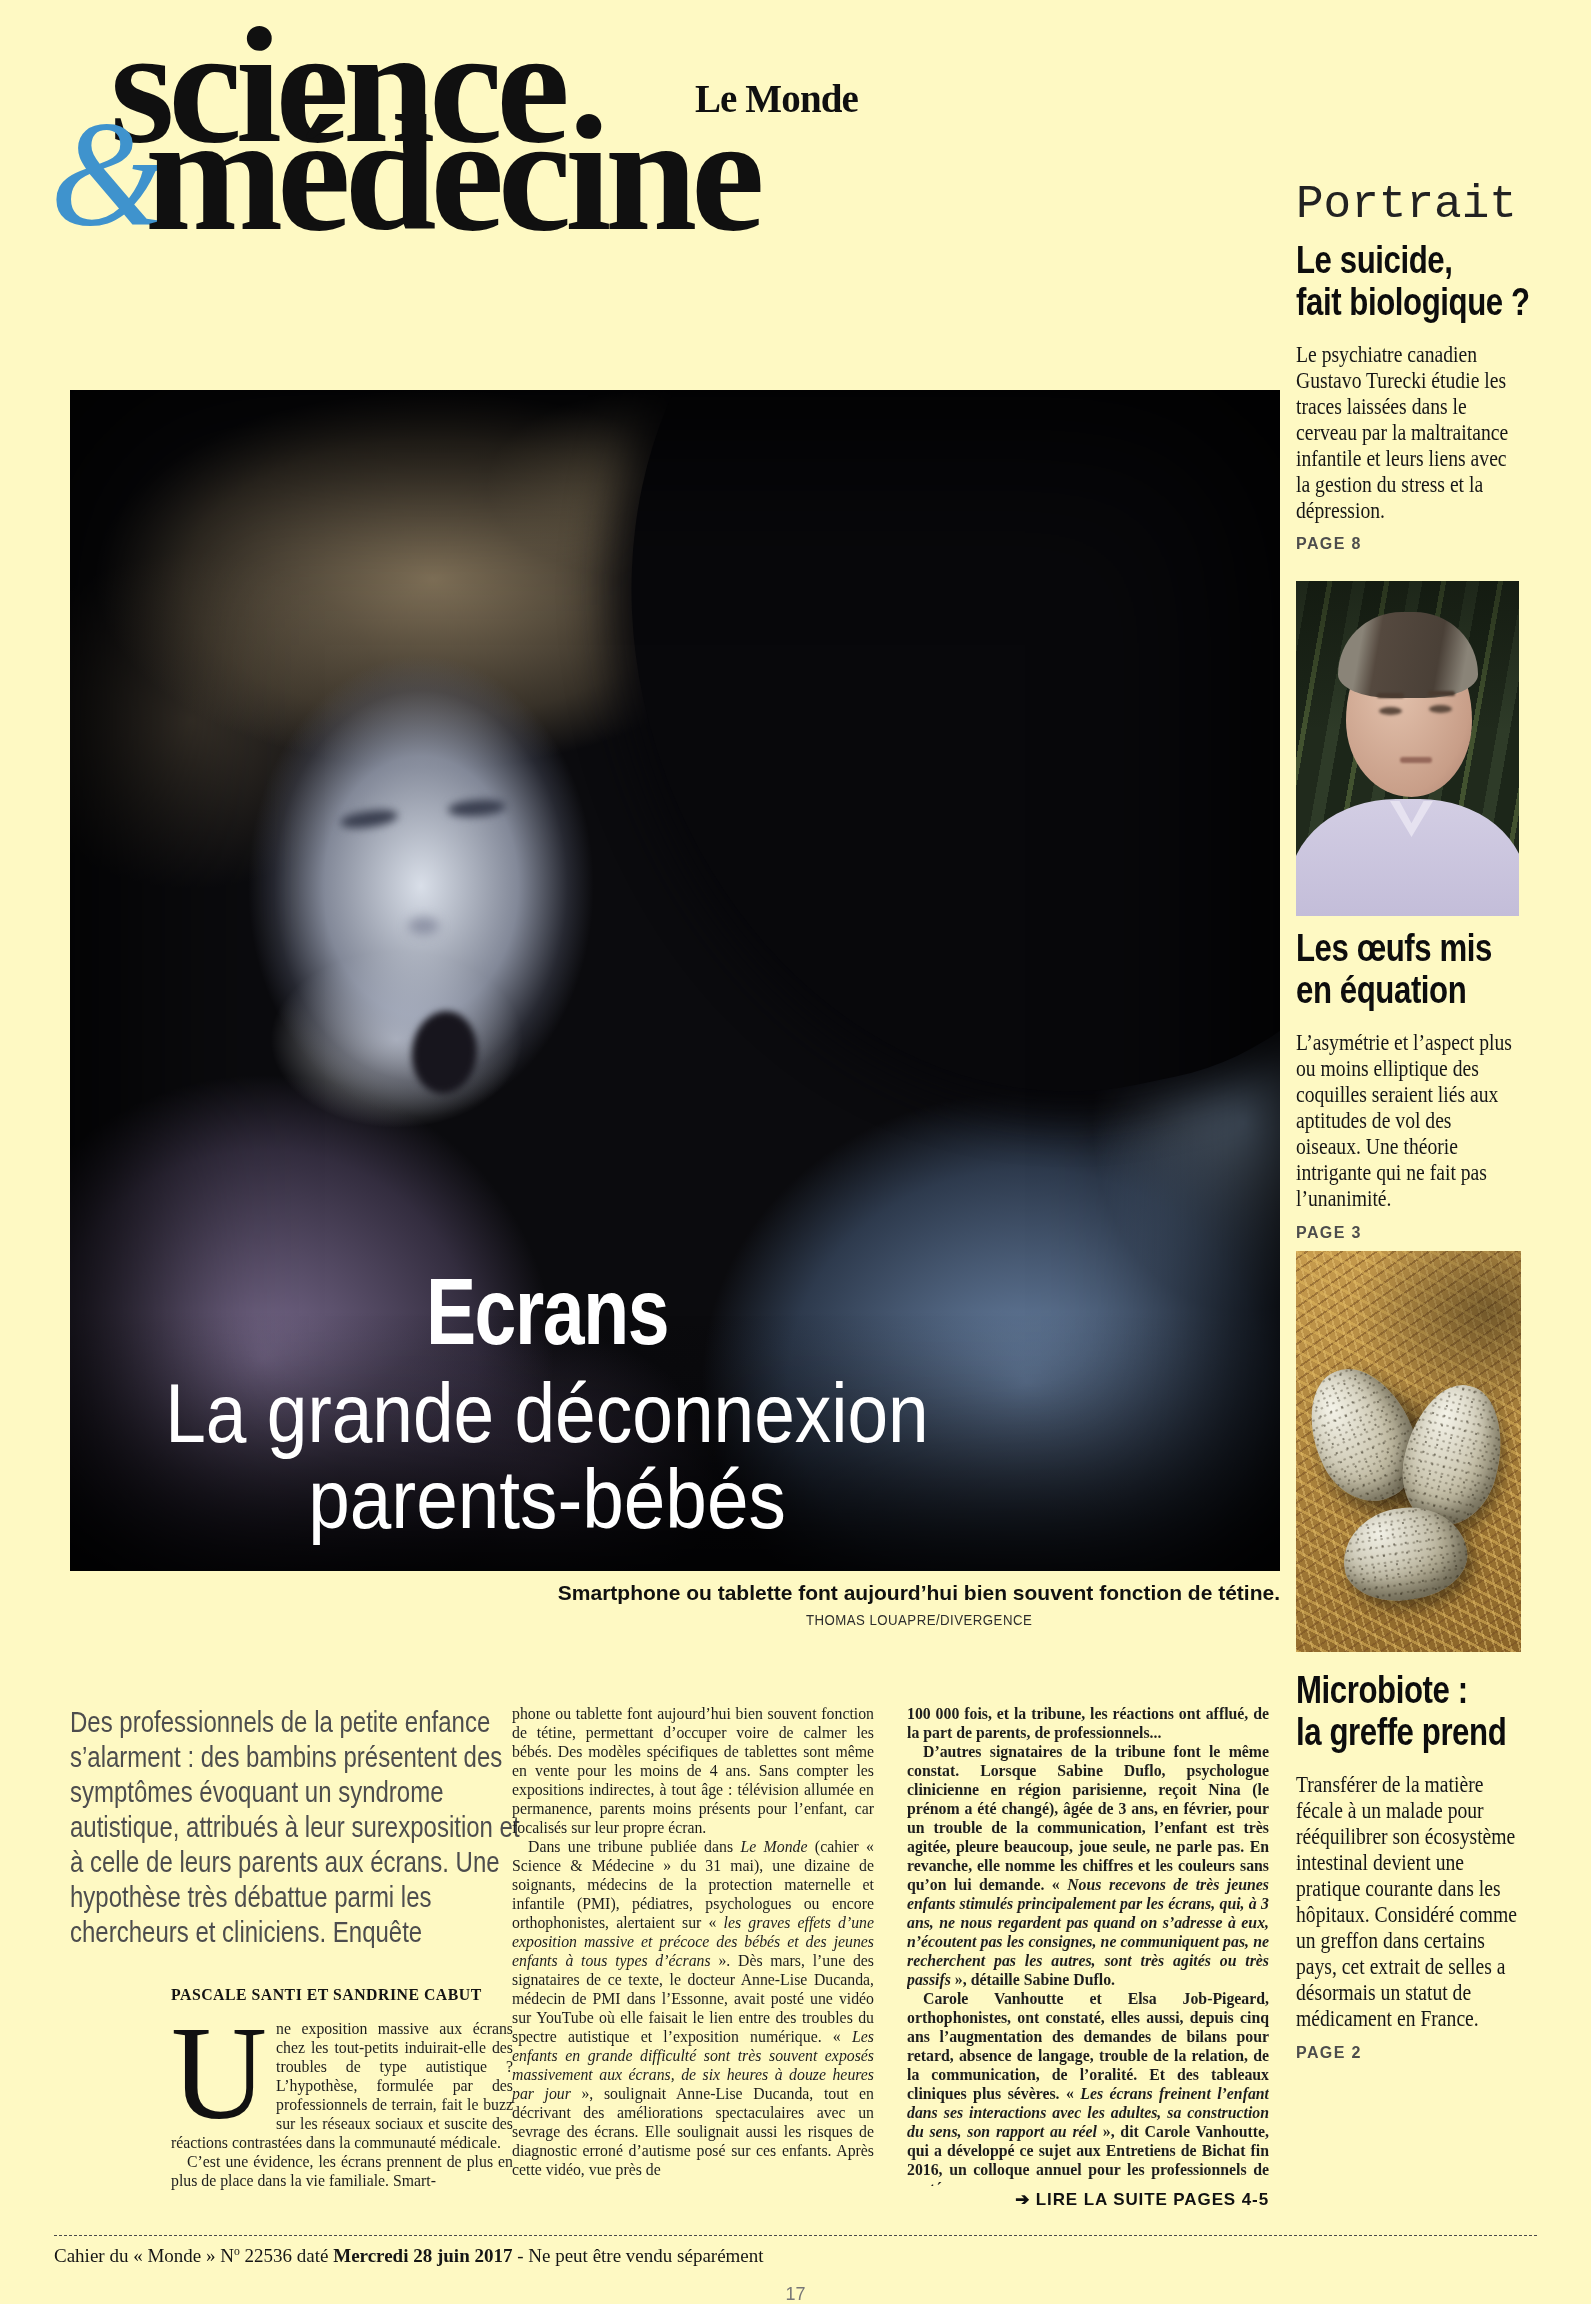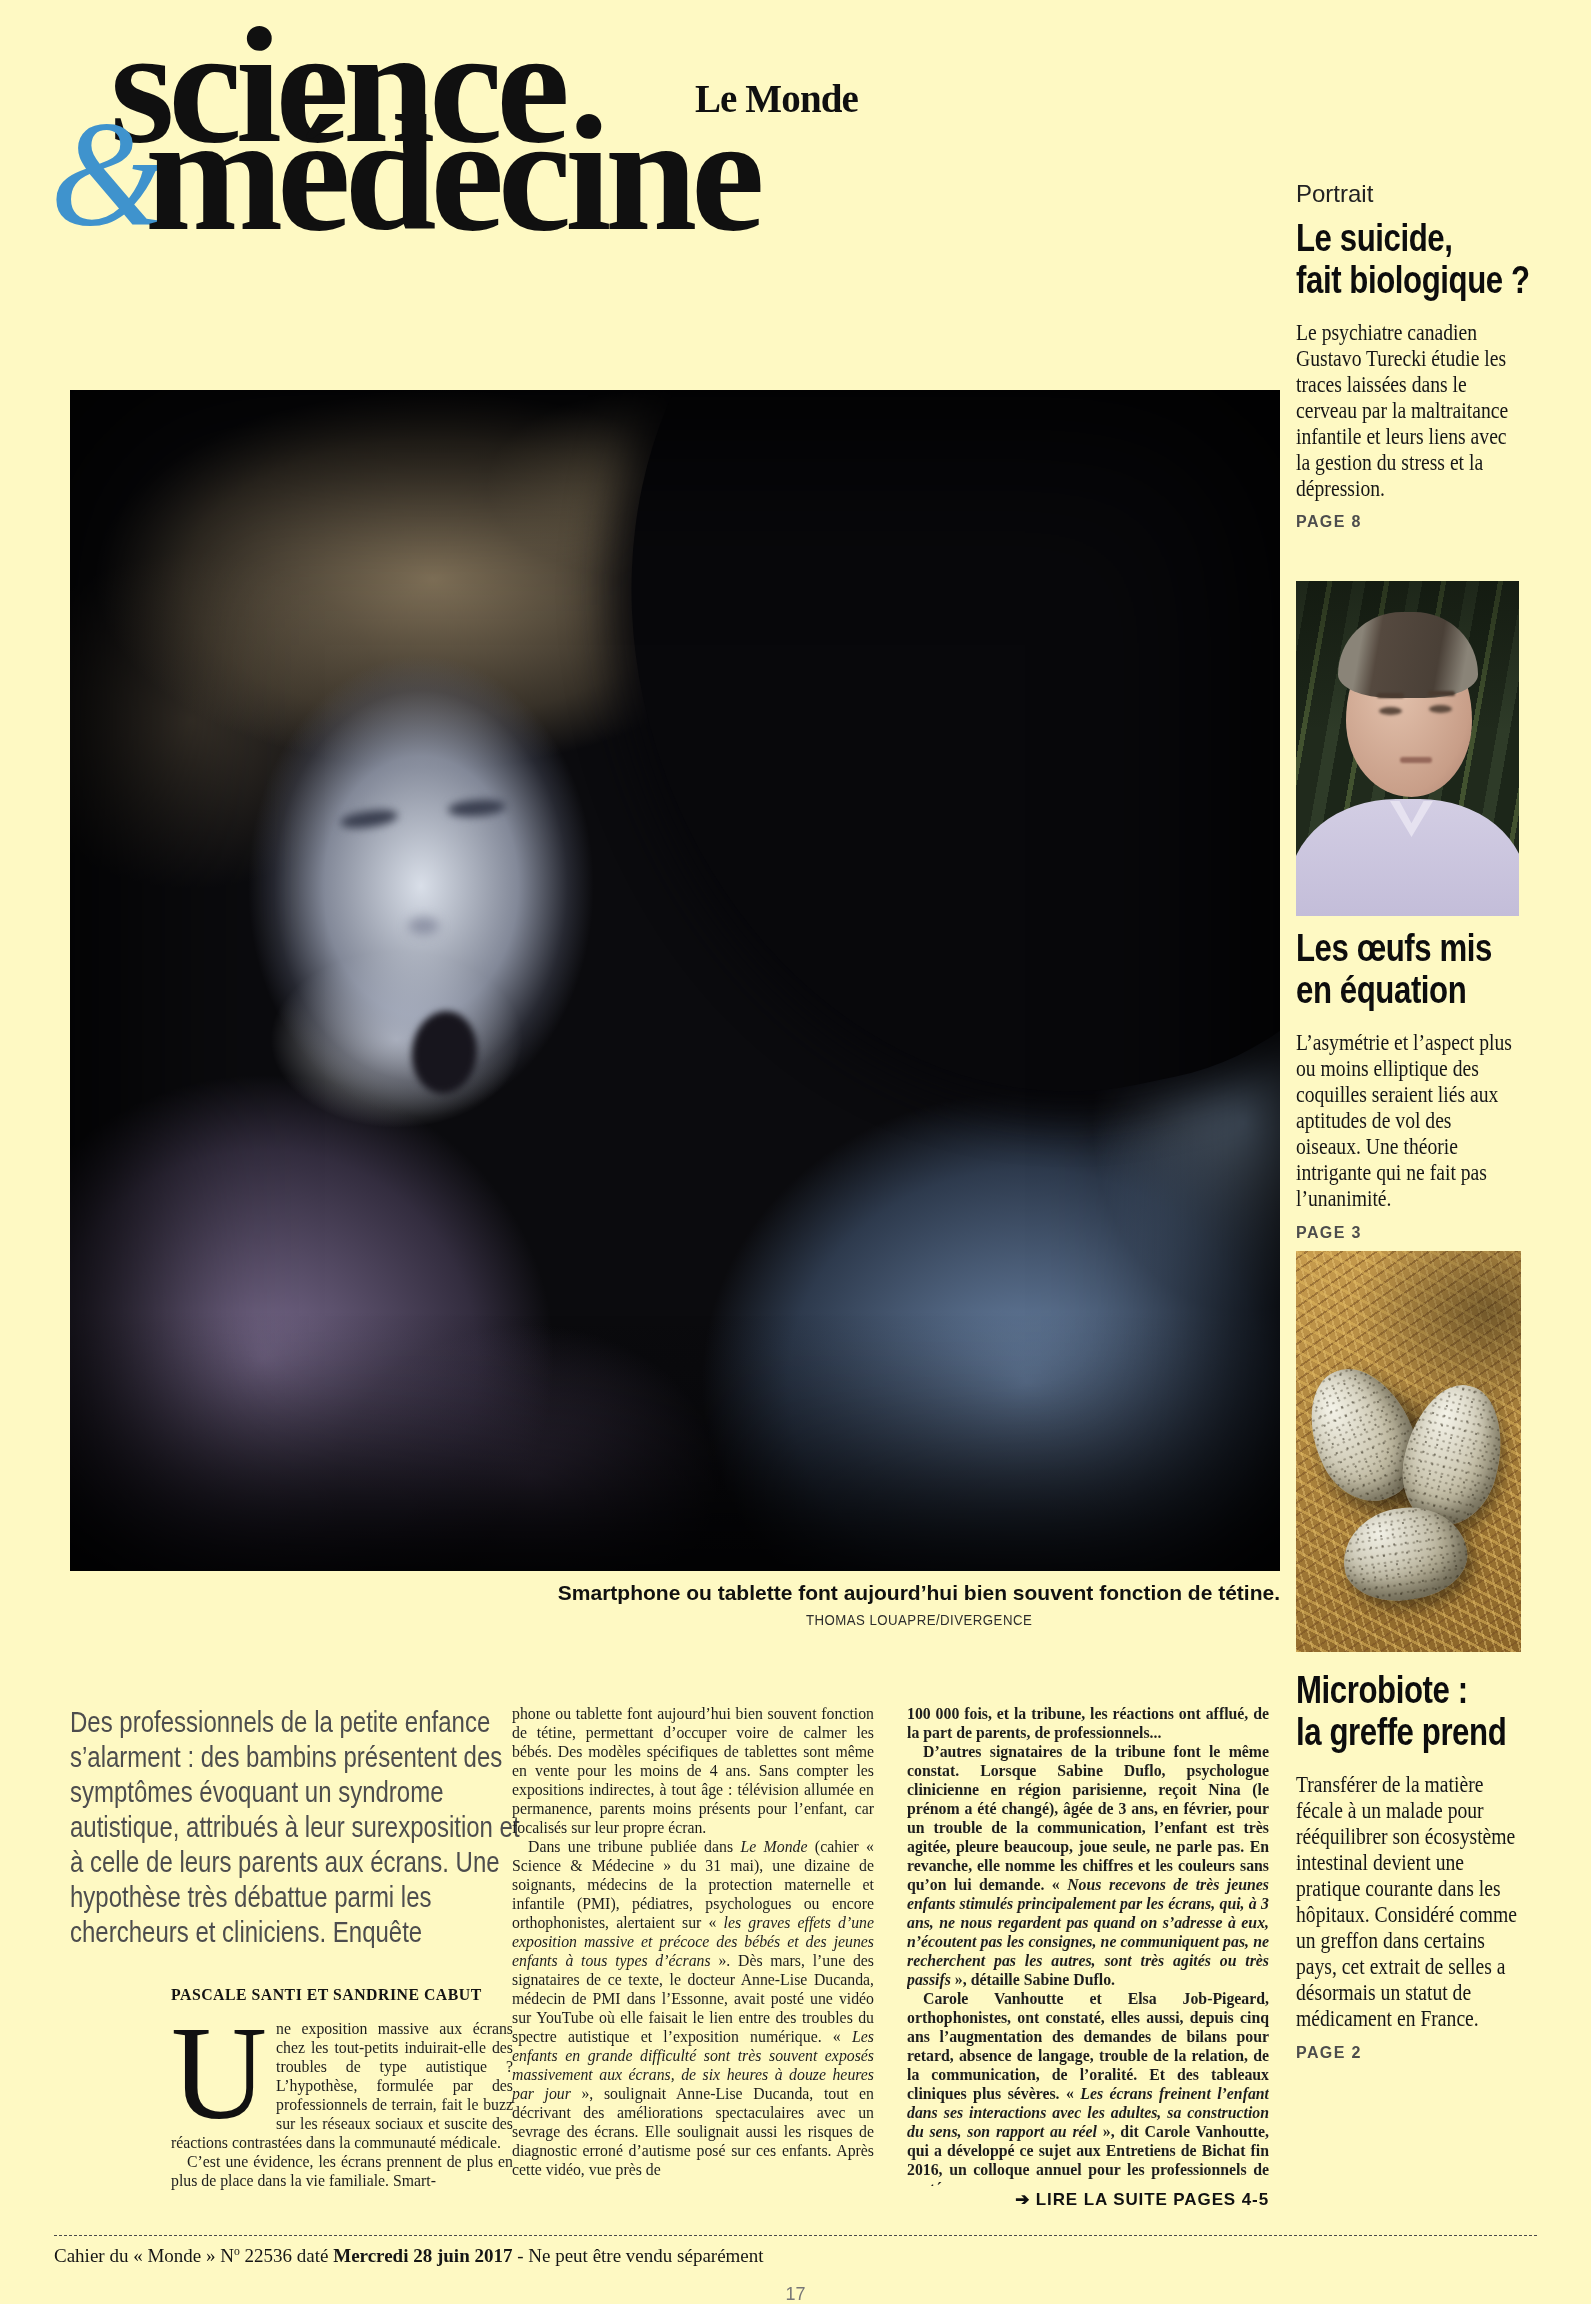--- a/index.html
+++ b/index.html
@@ -65,21 +65,21 @@
   .dropcap{float:left;font-size:133px;line-height:101px;padding:3.6px 9px 0 0;font-weight:400;color:#111;}
   #read-more{position:absolute;left:907px;top:2189px;width:362px;text-align:right;
              font-family:"Liberation Sans",sans-serif;font-weight:700;font-size:17px;color:#111;letter-spacing:0.9px;}
   #read-more .arr{margin-right:5.4px;}
 
   
   .sb{position:absolute;left:1296px;width:225px;}
   #sb-portrait{top:182px;}
   #sb-eggs{top:927px;}
   #sb-micro{top:1669px;}
-  .sb-kicker{font-family:Liberation Sans, sans-serif;font-size:24px;color:#222;line-height:1;margin-bottom:10.8px;}
+  .sb-kicker{font-family:Liberation Mono, monospace;font-size:46px;color:#222;line-height:1;margin-bottom:10.8px;}
   .sb-title-wrap{transform:scaleX(0.82);transform-origin:0 0;}
   .sb-title-line{font-family:"Liberation Sans",sans-serif;font-weight:700;font-size:38px;line-height:42px;
                  letter-spacing:-0.5px;white-space:nowrap;color:#0d0d0d;}
   .sb-body-wrap{width:268px;transform:scaleX(0.84);transform-origin:0 0;margin-top:18px;}
   .sb-body{font-family:"Liberation Serif",serif;font-size:23.4px;line-height:26px;color:#161616;margin:0;}
   .page-ref{margin-top:12.6px;font-family:"Liberation Sans",sans-serif;font-weight:700;font-size:16px;
             color:#4d4d4d;letter-spacing:1.4px;}
 
   
   #sb-portrait-photo{position:absolute;left:1296px;top:581px;width:223px;height:335px;overflow:hidden;
@@ -141,20 +141,25 @@
   <div class="mast" id="m-medecine">médecine</div>
   <div class="mast" id="m-logo">Le Monde</div>
 
   <div id="main-photo">
     <div class="sil"></div>
     <div class="feat eye-l"></div>
     <div class="feat eye-r"></div>
     <div class="feat nose"></div>
     <div class="feat mouth"></div>
     <div class="vig"></div>
+    <div class="headline">
+      <div class="hl-k">Ecrans</div>
+      <div class="hl-1">La grande déconnexion</div>
+      <div class="hl-2">parents-bébés</div>
+    </div>
   </div>
 
   <div id="caption-wrap">
     <div class="cap-main">Smartphone ou tablette font aujourd’hui bien souvent fonction de tétine.</div>
     <div class="cap-credit">THOMAS LOUAPRE/DIVERGENCE</div>
   </div>
 
   <div id="intro-wrap">
     <p id="intro">Des professionnels de la petite enfance s’alarment : des bambins présentent des symptômes évoquant un syndrome autistique, attribués à leur surexposition et à celle de leurs parents aux écrans. Une hypothèse très débattue parmi les chercheurs et cliniciens. Enquête</p>
   </div>

